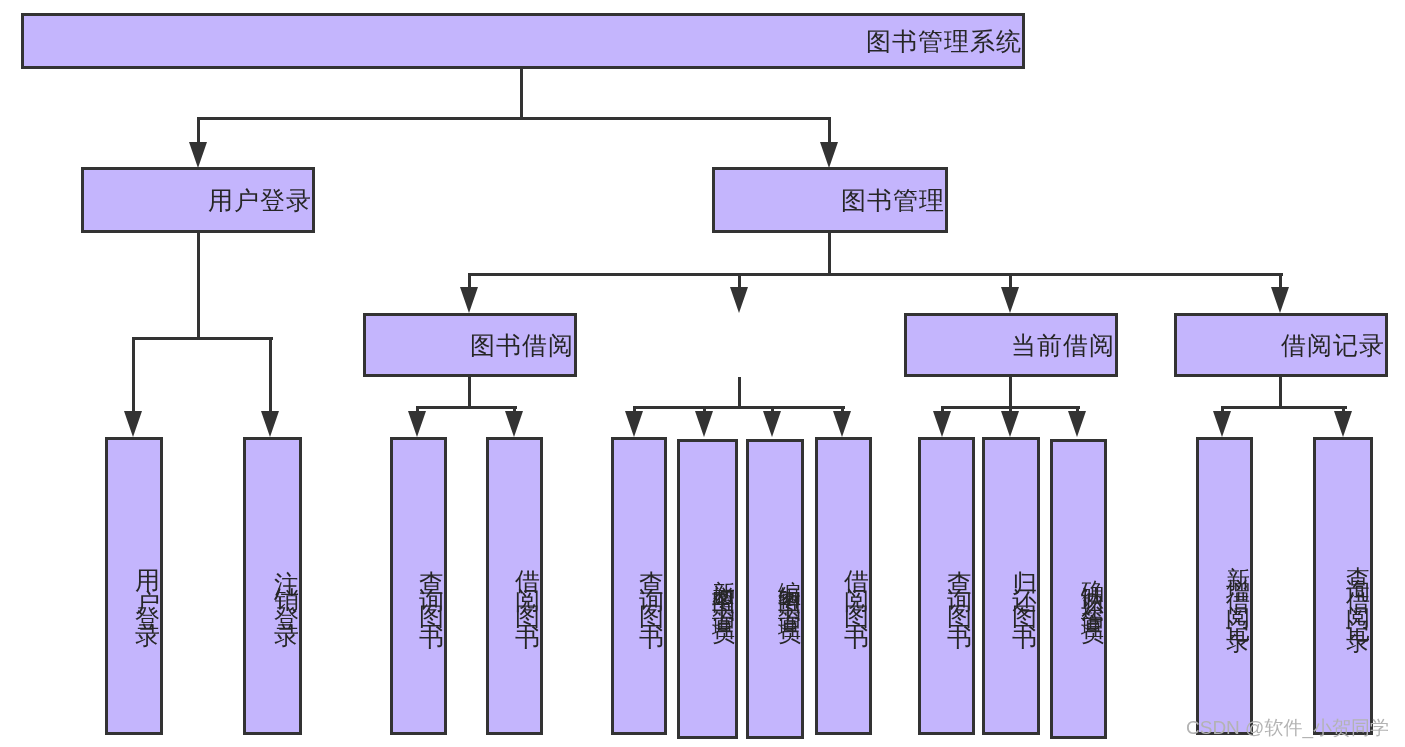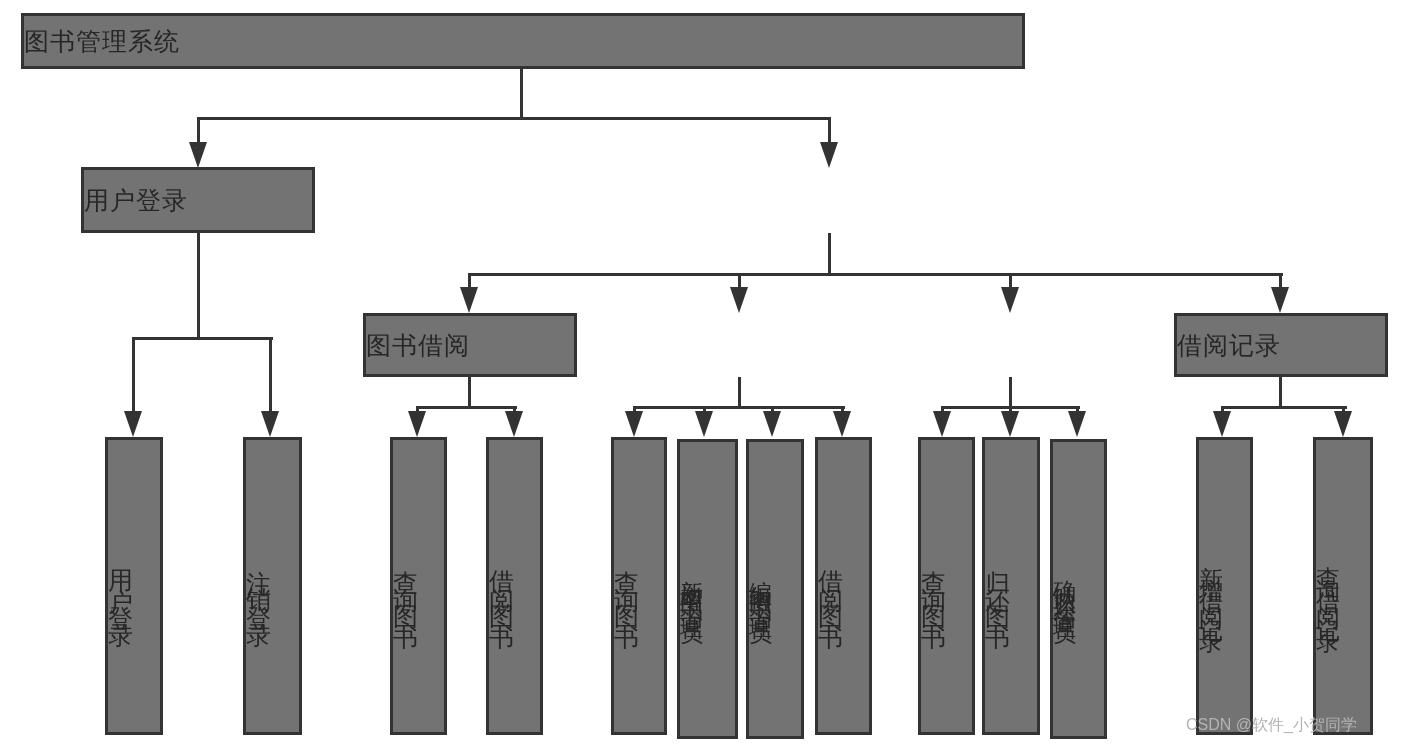--- a/index.html
+++ b/index.html
@@ -16,25 +16,25 @@
     position: relative;
     width: 1405px;
     height: 747px;
     background: var(--bg);
     overflow: hidden;
   }
 
   
   .box {
     position: absolute;
-    background: #737373;
+    background: #c4b5fd;
     border: 3px solid var(--line);
     display: flex;
     align-items: center;
-    justify-content: flex-start;
+    justify-content: flex-end;
     z-index: 2;
   }
   .hlabel {
     color: var(--text);
     font-size: 25px;
     letter-spacing: 1px;
     white-space: nowrap;
   }
   .vlabel {
     color: var(--text);
@@ -59,21 +59,21 @@
     height: 0;
     border-left: 9px solid transparent;
     border-right: 9px solid transparent;
     border-top: 26px solid var(--line);
     z-index: 1;
   }
 
   .watermark {
     position: absolute;
     color: var(--wm);
-    font-size: 16px;
+    font-size: 19px;
     white-space: nowrap;
     z-index: 5;
   }
 </style>
 </head>
 <body>
 
 <div class="canvas">
 
   <div class="box" style="left:21px;top:13px;width:1004px;height:56px">
@@ -82,20 +82,23 @@
 
   <div class="line" style="left:520px;top:68px;width:3px;height:52px"></div>
   <div class="line" style="left:197px;top:117px;width:634px;height:3px"></div>
   <div class="line" style="left:197px;top:117px;width:3px;height:28px"></div>
   <div class="arrowhead" style="left:189px;top:142px"></div>
   <div class="line" style="left:828px;top:117px;width:3px;height:28px"></div>
   <div class="arrowhead" style="left:820px;top:142px"></div>
 
   <div class="box" style="left:81px;top:167px;width:234px;height:66px">
     <span class="hlabel">用户登录</span>
+  </div>
+  <div class="box" style="left:712px;top:167px;width:236px;height:66px">
+    <span class="hlabel">图书管理</span>
   </div>
 
   <div class="line" style="left:197px;top:233px;width:3px;height:106px"></div>
   <div class="line" style="left:132px;top:337px;width:141px;height:3px"></div>
   <div class="line" style="left:132px;top:337px;width:3px;height:77px"></div>
   <div class="arrowhead" style="left:124px;top:411px"></div>
   <div class="line" style="left:269px;top:337px;width:3px;height:77px"></div>
   <div class="arrowhead" style="left:261px;top:411px"></div>
 
   <div class="line" style="left:828px;top:233px;width:3px;height:42px"></div>
@@ -105,20 +108,23 @@
   <div class="line" style="left:738px;top:273px;width:3px;height:16px"></div>
   <div class="arrowhead" style="left:730px;top:287px"></div>
   <div class="line" style="left:1009px;top:273px;width:3px;height:16px"></div>
   <div class="arrowhead" style="left:1001px;top:287px"></div>
   <div class="line" style="left:1279px;top:273px;width:3px;height:16px"></div>
   <div class="arrowhead" style="left:1271px;top:287px"></div>
 
   <div class="box" style="left:363px;top:313px;width:214px;height:64px">
     <span class="hlabel">图书借阅</span>
   </div>
+  <div class="box" style="left:904px;top:313px;width:214px;height:64px">
+    <span class="hlabel">当前借阅</span>
+  </div>
   <div class="box" style="left:1174px;top:313px;width:214px;height:64px">
     <span class="hlabel">借阅记录</span>
   </div>
 
   <div class="line" style="left:468px;top:377px;width:3px;height:31px"></div>
   <div class="line" style="left:416px;top:406px;width:101px;height:3px"></div>
   <div class="line" style="left:416px;top:406px;width:3px;height:8px"></div>
   <div class="arrowhead" style="left:408px;top:411px"></div>
   <div class="line" style="left:513px;top:406px;width:3px;height:8px"></div>
   <div class="arrowhead" style="left:505px;top:411px"></div>

